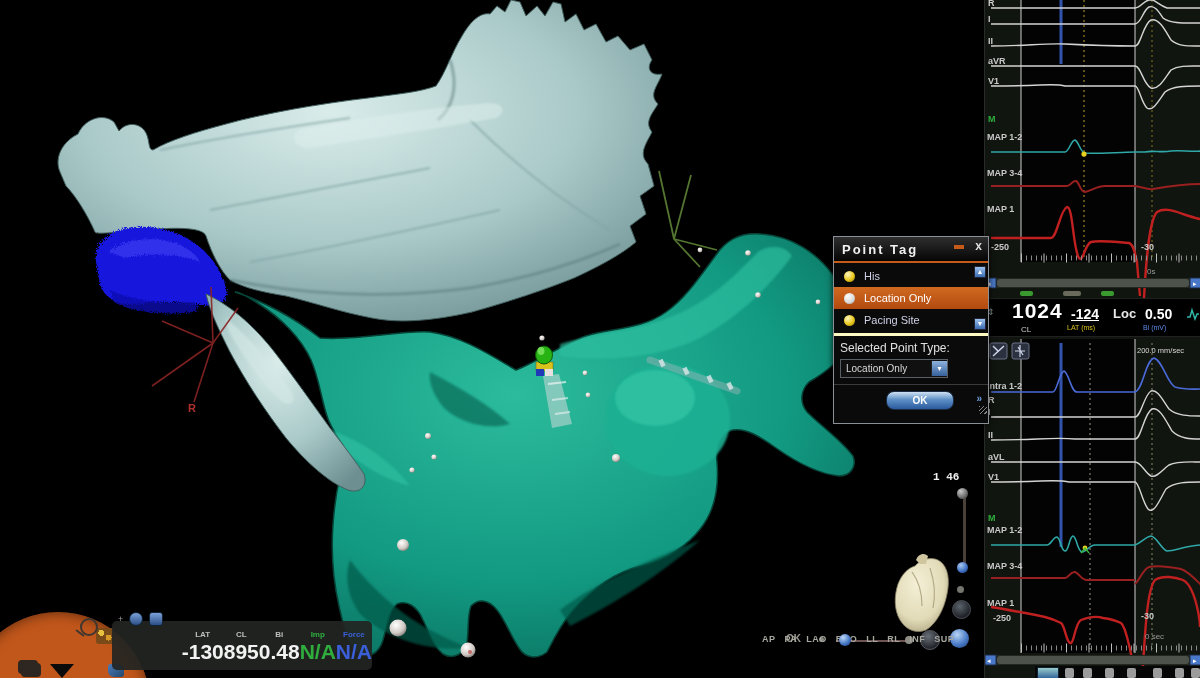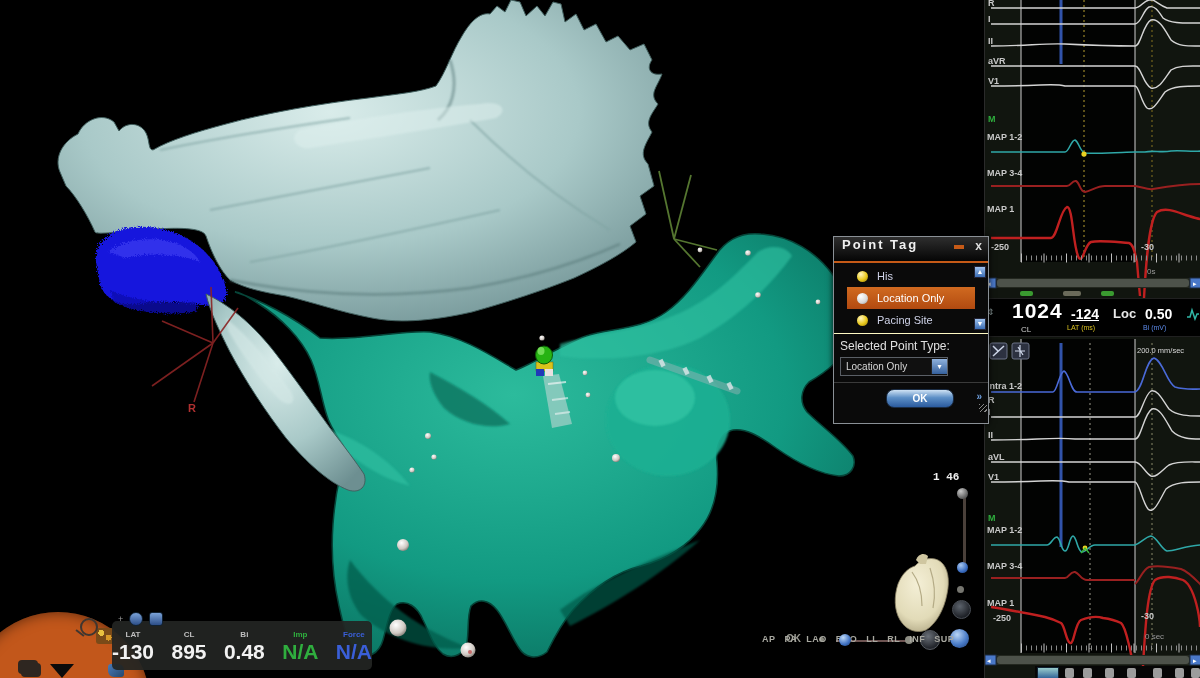--- a/index.html
+++ b/index.html
@@ -4,31 +4,31 @@
 <style>
   html,body{margin:0;padding:0;background:#000;width:1200px;height:678px;overflow:hidden;
     font-family:"Liberation Sans", sans-serif;-webkit-font-smoothing:antialiased;}
   #stage{position:relative;width:1200px;height:678px;background:#000;}
   .abs{position:absolute;}
 
   
   #point-tag{left:833px;top:236px;width:154px;height:186px;background:#0a0a0a;
     border:1px solid #8a9096;box-shadow:0 0 6px rgba(0,0,0,.9);z-index:30;font-size:11px;color:#cfd3e8;}
   #pt-titlebar{position:relative;height:24px;background:linear-gradient(#2e2e2e,#050505);
-    border-bottom:2px solid #c65a17;display:flex;}
+    border-bottom:2px solid #c65a17;display:flex;align-items:center;}
   #pt-title{color:#f0f0f0;font-weight:bold;font-size:13px;letter-spacing:2px;padding-left:8px;}
   .pt-winbtn{position:absolute;top:4px;font-size:10px;color:#ddd;line-height:10px;}
   #pt-min{right:24px;width:10px;height:4px;background:#c65a17;top:8px;}
   #pt-close{right:6px;font-weight:bold;font-size:12px;}
   .pt-row{position:relative;height:22px;display:flex;align-items:center;gap:9px;padding-left:10px;}
   .pt-row.selected{background:linear-gradient(#d06a20,#b24a10);color:#fff;}
   .pt-dot{width:11px;height:11px;border-radius:50%;}
   .dot-yellow{background:radial-gradient(circle at 35% 30%,#fff6c0,#e8c81c 55%,#8a7208);}
   .dot-white{background:radial-gradient(circle at 35% 30%,#ffffff,#d8d8d8 60%,#8a8a8a);}
-  #pt-list{position:relative;border-bottom:1px solid #fef9c3;padding:2px 13px;}
+  #pt-list{position:relative;border-bottom:3px solid #fef9c3;padding:2px 0;}
   .pt-scrollbtn{position:absolute;right:2px;width:10px;height:10px;background:linear-gradient(#9ec2ee,#3a6cb4);
     border:1px solid #223;color:#fff;font-size:7px;line-height:10px;text-align:center;}
   #pt-type-label{padding:5px 0 2px 6px;font-size:12px;color:#e0e0e0;}
   #pt-dropdown{margin:2px 6px 6px 6px;width:106px;height:17px;background:#101010;border:1px solid #5a5f66;
     display:flex;align-items:center;justify-content:space-between;font-size:10px;color:#d8d8d8;}
   #pt-dropdown .dd-text{padding-left:5px;}
   #pt-dd-arrow{width:15px;height:15px;background:linear-gradient(#8fb2dd,#35609c);color:#fff;
     font-size:8px;text-align:center;line-height:15px;border-left:1px solid #222;}
   #pt-footer{position:relative;height:30px;border-top:1px solid #3a3a3a;}
   #pt-ok{position:absolute;left:52px;top:6px;width:66px;height:17px;border-radius:8px;
@@ -50,21 +50,21 @@
   #mr-loc{position:absolute;left:128px;top:7px;font-size:13px;font-weight:bold;color:#e8e8e8;}
   #mr-bi{position:absolute;left:160px;top:7px;font-size:14px;font-weight:bold;}
   #mr-bi-label{position:absolute;left:158px;top:25px;font-size:7px;color:#5c8ae8;}
   #mr-left-icon{position:absolute;left:2px;top:8px;color:#9aa;font-size:9px;}
   #bottom-strip{position:absolute;left:50px;top:666px;width:166px;height:12px;background:#060606;}
   .partial-digit{position:absolute;top:2px;width:9px;height:10px;background:#cfcfcf;border-radius:2px;opacity:.75;}
   #bs-btn{position:absolute;left:2px;top:1px;width:20px;height:10px;background:linear-gradient(#9cc,#369);border:1px solid #123;}
 
   
   #status-box{left:112px;top:621px;width:260px;height:47px;background:rgba(34,37,34,.93);
-    border-radius:5px;display:flex;justify-content:space-between;align-items:center;padding-top:2px;z-index:20;}
+    border-radius:5px;display:flex;justify-content:flex-end;align-items:center;padding-top:2px;z-index:20;}
   .sb-col{text-align:center;line-height:1;}
   .sb-label{font-size:8px;color:#bfbfbf;font-weight:bold;display:block;margin-bottom:2px;}
   .sb-value{font-size:21px;font-weight:bold;color:#f2f2f2;letter-spacing:0px;}
   .sb-green{color:#2fae3e !important;}
   .sb-blue{color:#3a5fd8 !important;}
   #sb-icons{left:118px;top:612px;z-index:21;color:#8fb6e0;font-size:9px;display:flex;gap:6px;align-items:center;}
   .mini-icon{width:12px;height:12px;border-radius:3px;background:linear-gradient(#7aa2d8,#2c4e88);border:1px solid #123;}
   .mini-plus{color:#999;font-size:9px;}
 
   

